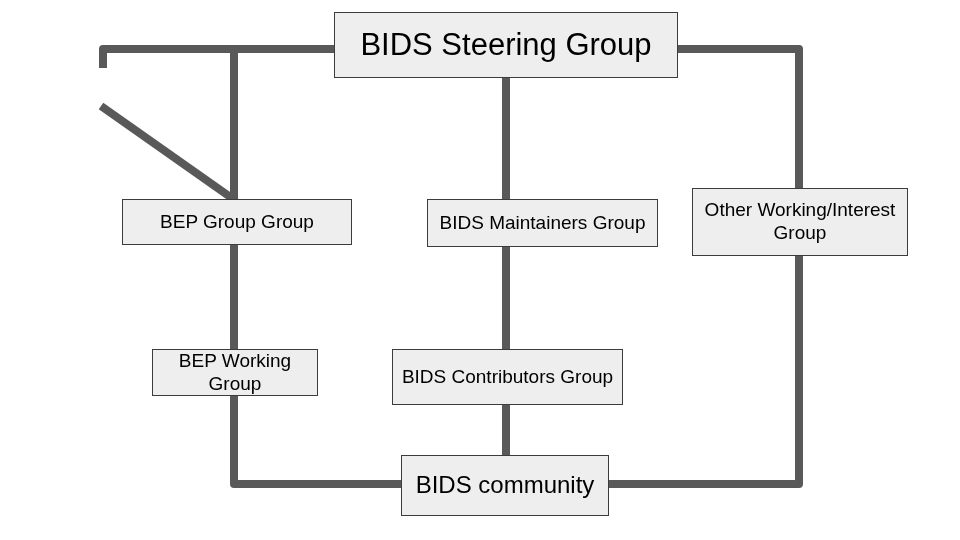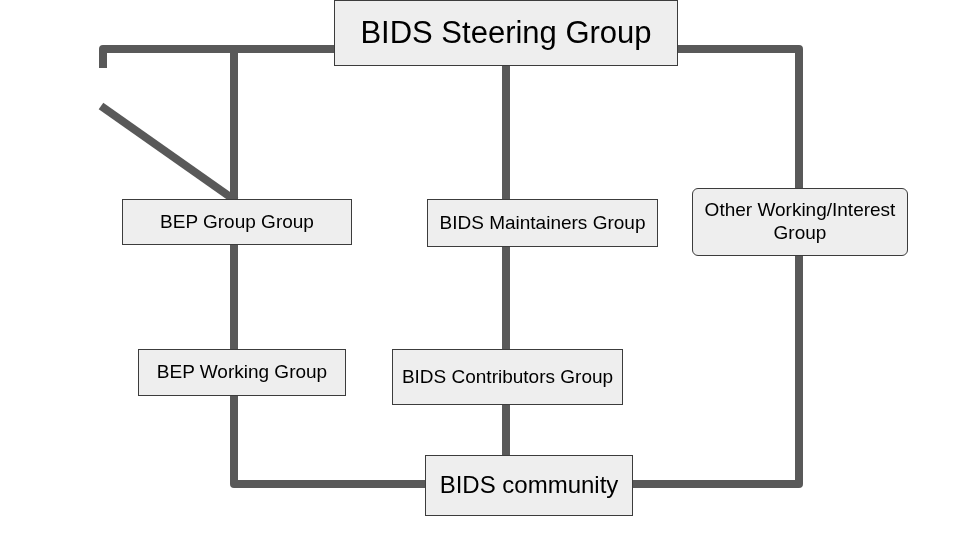--- a/index.html
+++ b/index.html
@@ -35,28 +35,28 @@
     box-sizing: border-box;
     background: var(--node-fill, #eeeeee);
     border: 1px solid var(--node-border, #3c3c3c);
     color: var(--text, #000000);
     display: flex;
     align-items: center;
     justify-content: center;
     text-align: center;
     line-height: 1.2;
   }
-  .node-steering    { left: 334px; top: 0;  width: 344px; height: 66px; font-size: 31px; }
+  .node-steering    { left: 334px; top: 12px;  width: 344px; height: 66px; font-size: 31px; }
   .node-advisory    { left: 5px;   top: 64px;  width: 198px; height: 47px; font-size: 19px; }
   .node-bep-leads   { left: 122px; top: 199px; width: 230px; height: 46px; font-size: 19px; }
   .node-maintainers { left: 391px; top: 199px; width: 231px; height: 48px; font-size: 19px; margin-left: 36px; }
-  .node-other       { left: 692px; top: 188px; width: 216px; height: 68px; font-size: 19px; padding: 4px 8px; border-radius: 6px; }
-  .node-bep-working { left: 138px; top: 349px; width: 208px; height: 47px; font-size: 19px; }
+  .node-other       { left: 692px; top: 188px; width: 216px; height: 68px; font-size: 19px; padding: 4px 8px; }
+  .node-bep-working { left: 152px; top: 349px; width: 166px; height: 47px; font-size: 19px; }
   .node-contrib     { left: 392px; top: 349px; width: 231px; height: 56px; font-size: 19px; }
-  .node-community   { left: 425px; top: 455px; width: 208px; height: 61px; font-size: 24px; }
+  .node-community   { left: 401px; top: 455px; width: 208px; height: 61px; font-size: 24px; }
 </style>
 </head>
 <body>
 
 <div class="canvas">
 
   <svg class="connectors" viewBox="0 0 960 540" xmlns="http://www.w3.org/2000/svg">
 
     <path d="M 103 68 V 49 H 799 V 484 H 234 V 47"></path>
 

